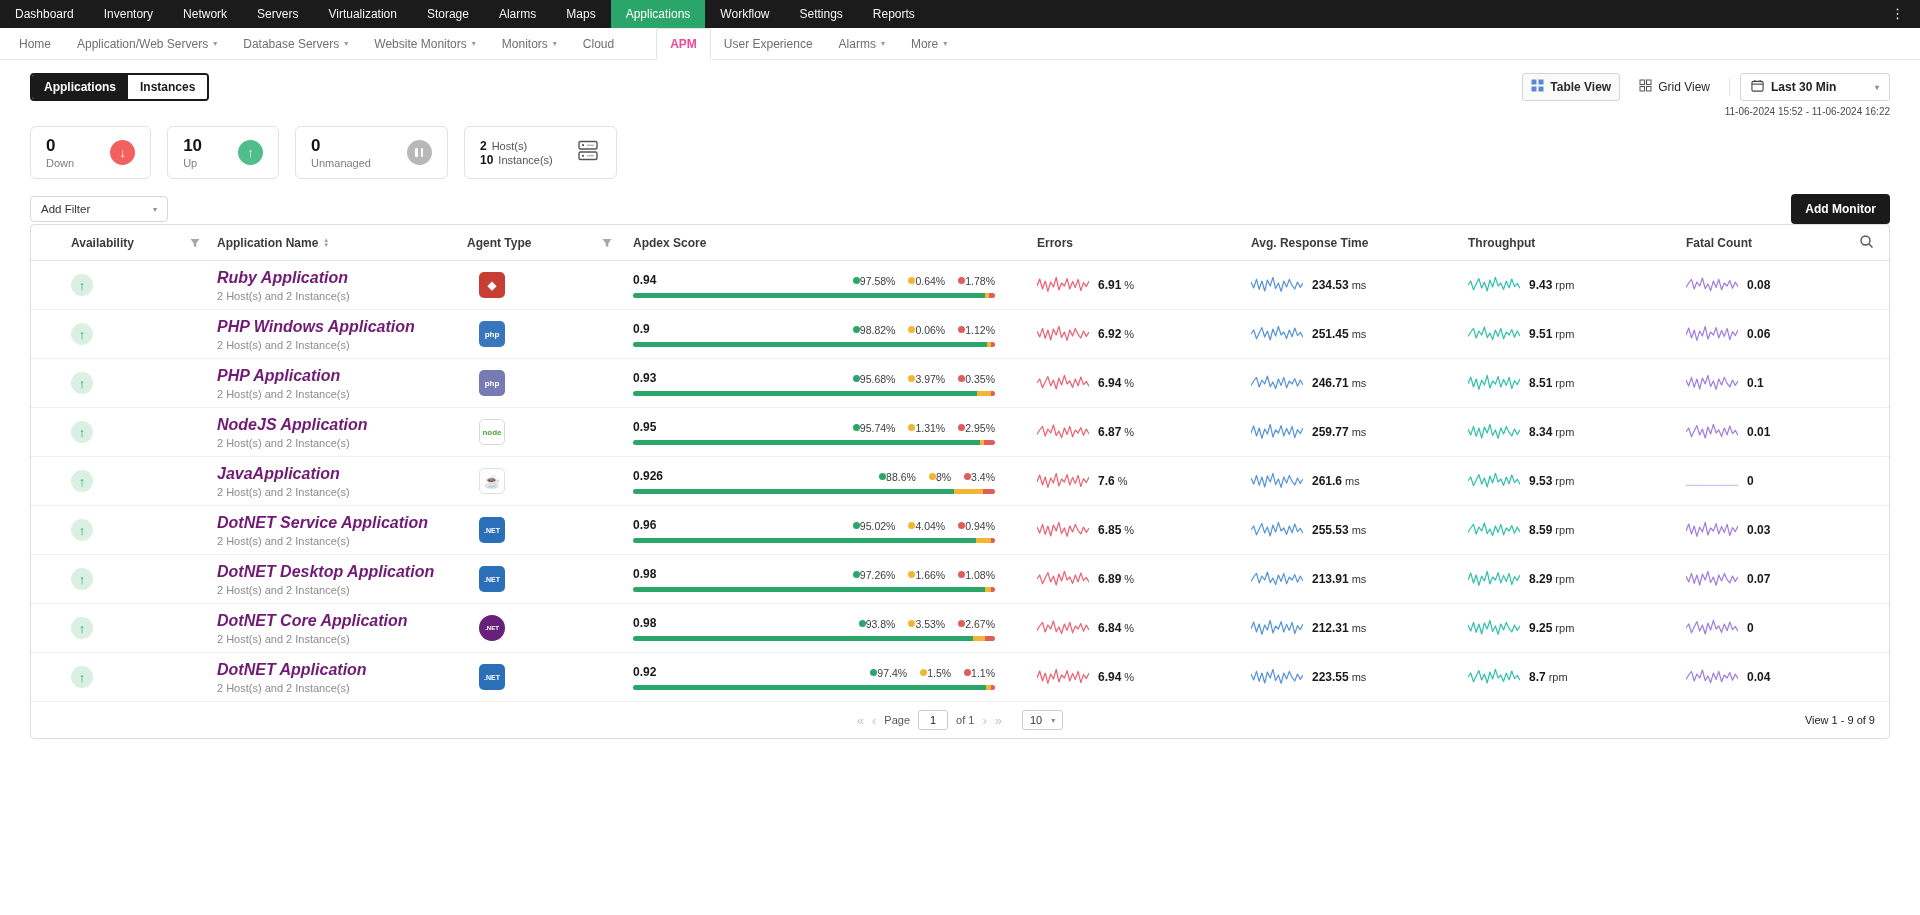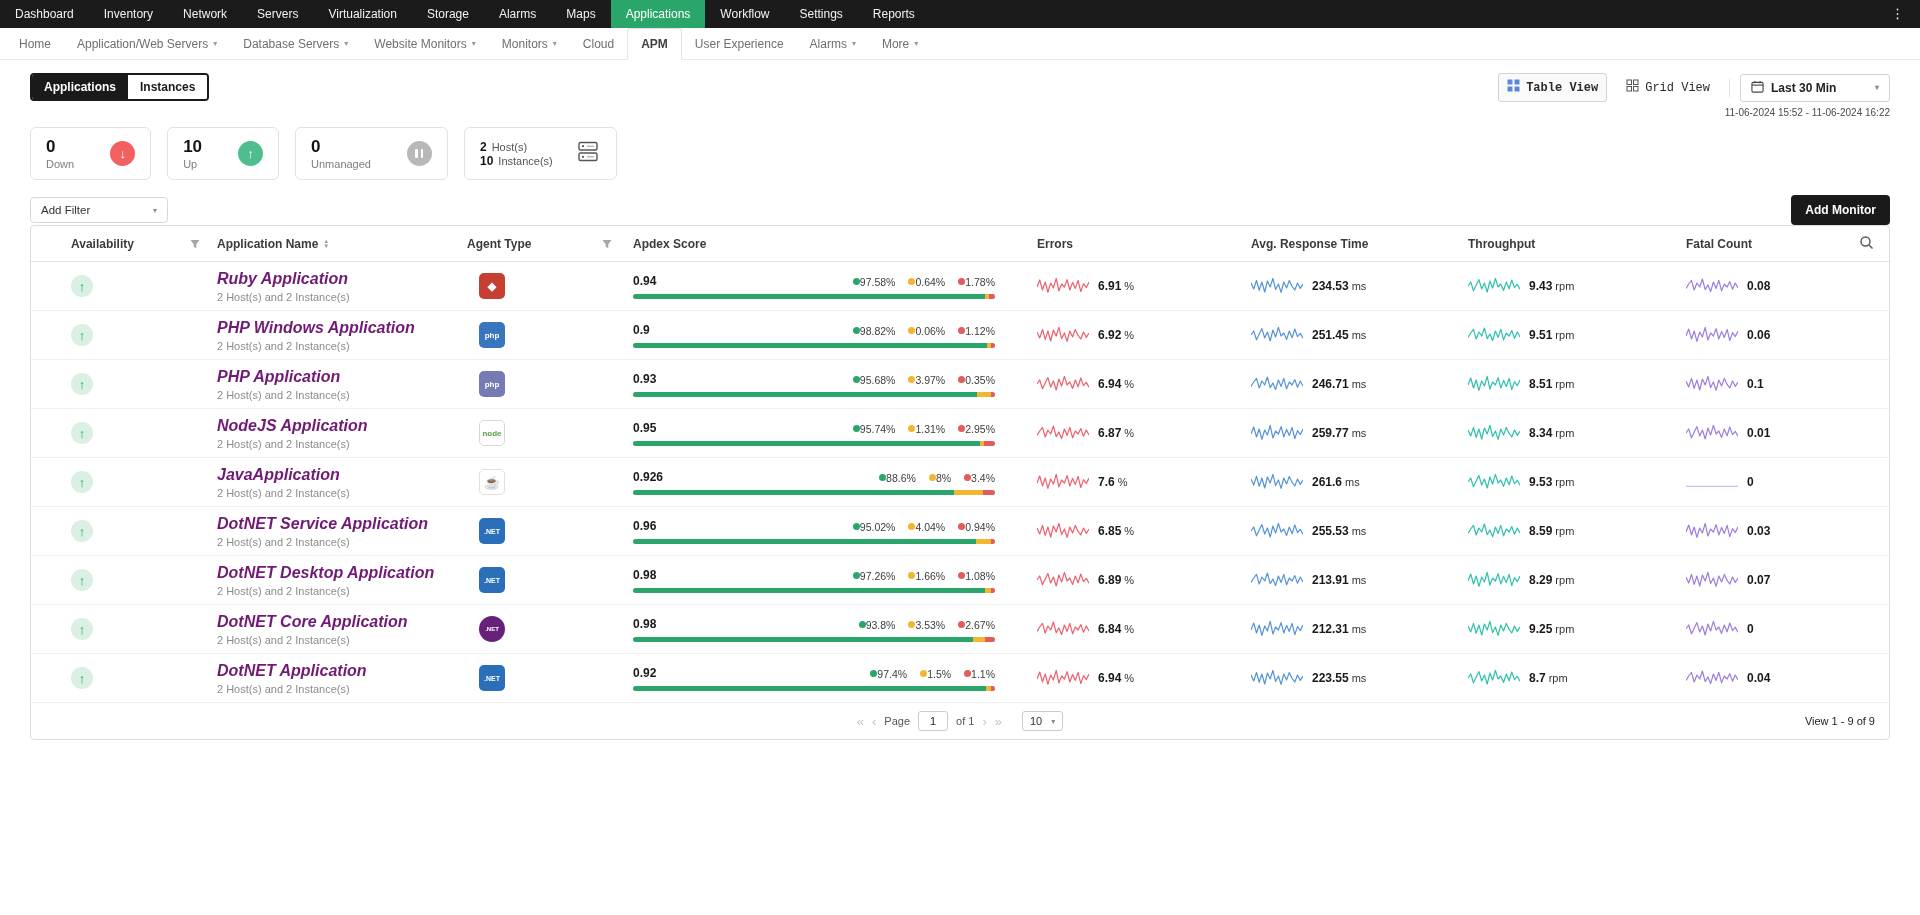--- a/index.html
+++ b/index.html
@@ -11,30 +11,30 @@
   
   .topnav { height: 28px; background: var(--topnav-bg, #1b1b1b); display: flex; align-items: stretch; }
   .topnav-items { display: flex; }
   .topnav-item { color: #f2f2f2; font-size: 12px; line-height: 28px; padding: 0 15px; cursor: pointer; white-space: nowrap; }
   .topnav-item.active { background: var(--accent-green, #2aa66a); color: #fff; }
   .kebab { margin-left: auto; color: #fff; line-height: 28px; padding: 0 16px; font-size: 13px; cursor: pointer; }
   
   .subnav { height: 32px; border-bottom: 1px solid #e8e8e8; display: flex; align-items: stretch; padding-left: 6px; background: #fff; }
   .subnav-item { display: flex; align-items: center; gap: 5px; padding: 0 13px; font-size: 12px; color: #6f6f6f; cursor: pointer; white-space: nowrap; }
   .subnav-item .chev { font-size: 8px; color: #9a9a9a; }
-  .subnav-item.active { color: #404040; font-weight: 700; border: 1px solid #e3e3e3; border-bottom: 2px solid #fff; margin-bottom: -1px; border-radius: 3px 3px 0 0; background: #fff; }
+  .subnav-item.active { color: #ec4899; font-weight: 700; border: 1px solid #e3e3e3; border-bottom: 2px solid #fff; margin-bottom: -1px; border-radius: 3px 3px 0 0; background: #fff; margin-left: 29px; }
   
   .content { padding: 0 30px; }
   .toolbar { margin-top: 13px; display: flex; justify-content: space-between; align-items: flex-start; }
   .toggle-group { display: inline-flex; border: 2px solid #1a1a1a; border-radius: 4px; overflow: hidden; }
   .toggle-btn { font-family: inherit; font-size: 12px; font-weight: 700; padding: 5px 12px; background: #fff; color: #1a1a1a; border: none; cursor: pointer; }
   .toggle-btn.active { background: #1a1a1a; color: #fff; }
   .toolbar-right { display: flex; flex-direction: column; align-items: flex-end; gap: 5px; }
   .view-row { display: flex; align-items: center; gap: 10px; }
-  .view-btn { font-family: Liberation Mono, monospace; display: flex; align-items: center; gap: 6px; font-size: 12px; color: #2b2b2b; background: none; border: 1px solid transparent; cursor: pointer; padding: 5px 8px; border-radius: 3px; }
+  .view-btn { font-family: Liberation Sans, sans-serif; display: flex; align-items: center; gap: 6px; font-size: 12px; color: #2b2b2b; background: none; border: 1px solid transparent; cursor: pointer; padding: 5px 8px; border-radius: 3px; }
   .view-btn.active { border-color: #d4d4d4; background: #fafafa; font-weight: 700; }
   .v-divider { width: 1px; height: 18px; background: #e2e2e2; }
   .time-select { display: flex; align-items: center; justify-content: space-between; gap: 14px; border: 1px solid #d4d4d4; border-radius: 3px; padding: 5px 10px; font-size: 12px; font-weight: 700; color: #222; cursor: pointer; min-width: 150px; }
   .time-left { display: flex; align-items: center; gap: 7px; }
   .time-select .chev { font-size: 8px; color: #8d8d8d; }
   .date-range { font-size: 10px; color: #4a4a4a; }
   
   .stats { margin-top: 9px; display: flex; gap: 16px; }
   .stat-card { border: 1px solid #e2e2e2; border-radius: 6px; padding: 9px 15px; display: flex; align-items: center; gap: 36px; background: #fff; cursor: pointer; }
   .stat-value { font-size: 17px; font-weight: 700; color: #141414; }

